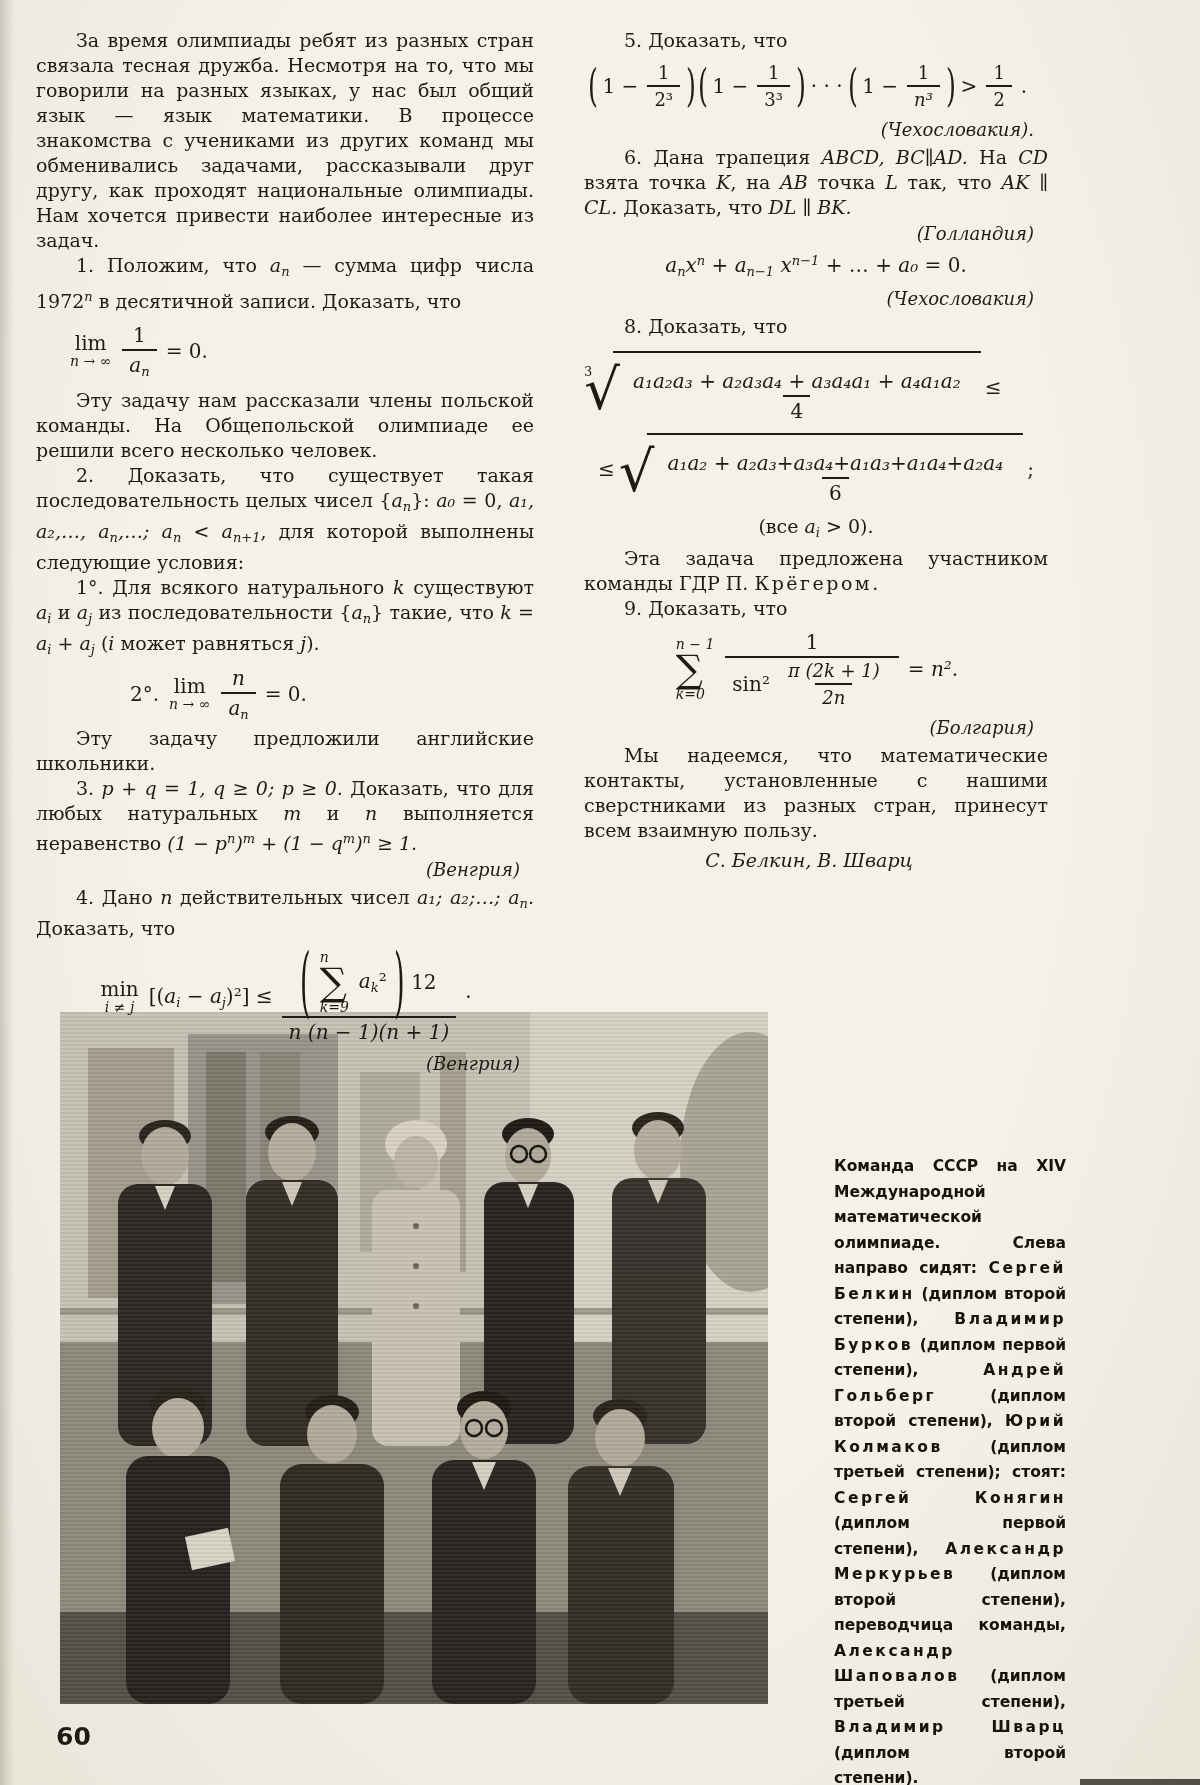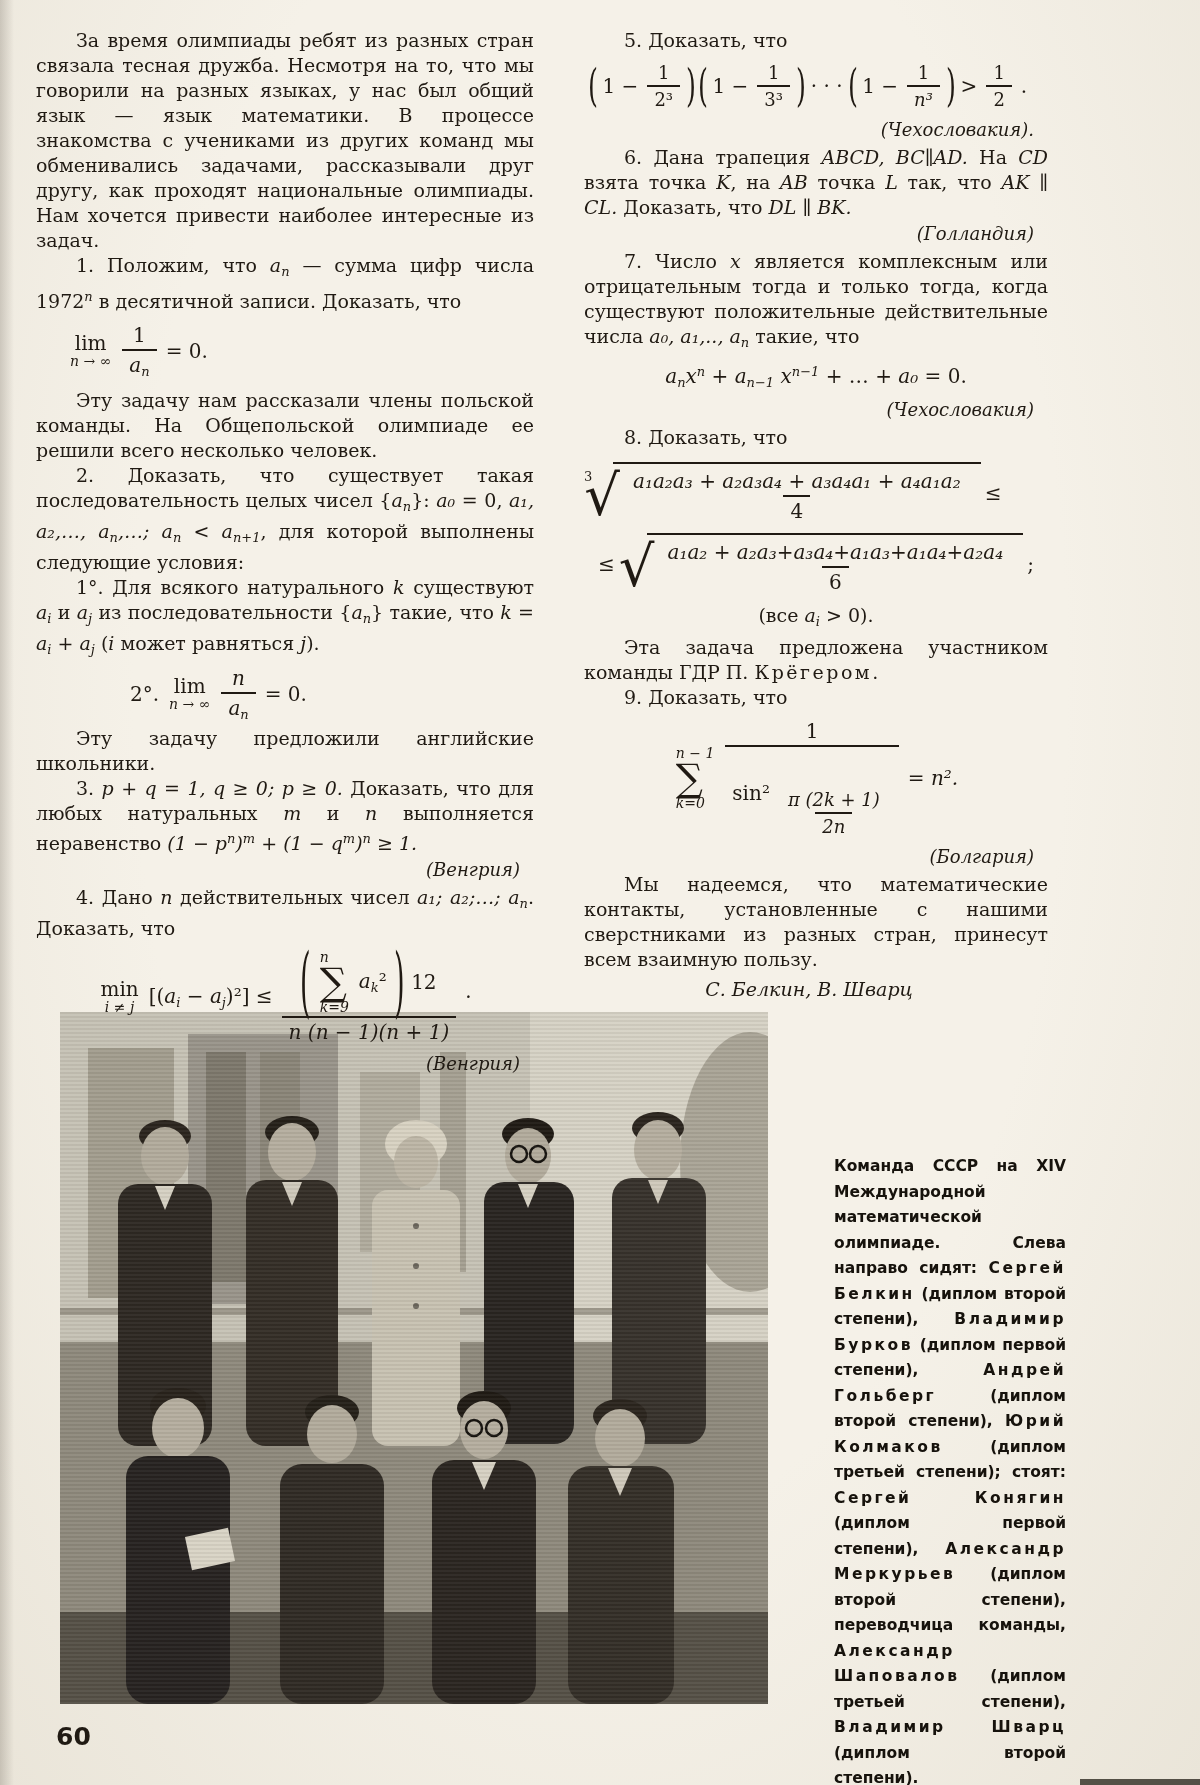--- a/index.html
+++ b/index.html
@@ -31,28 +31,28 @@
   .limwrap .sub{font-size:14px;font-style:italic;white-space:nowrap;}
   .sumwrap{display:inline-flex;flex-direction:column;align-items:flex-start;line-height:1;margin:0 6px;}
   .sumwrap .top,.sumwrap .bot{font-size:14px;font-style:italic;white-space:nowrap;}
   .sumwrap .op{font-size:38px;line-height:.95;font-style:normal;}
   .bigp{font-style:normal;display:inline-block;line-height:0;}
   .par2{font-size:30px;transform:scaleY(1.5) scaleX(.85);}
   .par3{font-size:32px;transform:scaleY(2.4) scaleX(.85);margin:0 2px;}
   .numrow{display:flex;align-items:center;padding:0 6px 5px;}
   .rad{font-style:normal;font-size:56px;line-height:0;margin-right:-7px;transform:translateY(3px);}
   .rootidx{font-size:13px;margin-right:-8px;transform:translateY(-16px);}
-  .radicand{display:inline-flex;align-items:center;border-top:2.5px solid #201a13;padding:5px 8px 0;}
+  .radicand{display:inline-flex;align-items:center;border-top:2.5px solid #201a13;padding:16px 8px 0;}
   .radicand .frac .num{font-style:italic;}
   .f8{flex-direction:column;align-items:flex-start;margin:12px 0 6px;}
   .f8 .radline{display:flex;align-items:center;}
   .f8 .l2{margin:10px 0 0 10px;}
   .f8 .cond{align-self:center;margin-top:10px;font-size:19px;}
   .denrow{display:flex;align-items:center;gap:6px;}
-  .frac .denrow .frac{font-size:18px;margin-bottom:0;margin-top:40px;}
+  .frac .denrow .frac{font-size:18px;margin-bottom:0;}
   .sig{font-size:19px;font-style:italic;text-align:center;margin-top:6px;padding-right:14px;}
   .photo{position:absolute;left:60px;top:1012px;width:708px;height:692px;background:#b7b3a7;}
   .photo svg{display:block;width:100%;height:100%;}
   .photo::after{content:"";position:absolute;inset:0;pointer-events:none;
     background:repeating-linear-gradient(0deg,rgba(255,255,255,.045) 0 2px,rgba(20,15,10,.05) 2px 4px);}
   .caption{position:absolute;left:834px;top:1154px;width:232px;
     font-family:"DejaVu Sans",sans-serif;font-weight:700;font-size:15.5px;line-height:25.5px;
     text-align:justify;color:#16120c;}
   .caption .sp{letter-spacing:2.5px;}
   .sp{letter-spacing:2.5px;}
@@ -230,21 +230,20 @@
       </span>
       <span class="m">.</span>
     </div>
 
     <div class="src">(Чехословакия).</div>
 
     <p class="body indent"><span>6. Дана трапеция </span><span class="i">ABCD, BC∥AD.</span><span> На </span><span class="i">CD</span><span> взята точка </span><span class="i">K</span><span>, на </span><span class="i">AB</span><span> точка </span><span class="i">L</span><span> так, что </span><span class="i">AK ∥ CL.</span><span> Доказать, что </span><span class="i">DL ∥ BK.</span></p>
 
     <div class="src">(Голландия)</div>
 
-    <p class="body indent"><span>7. Число </span><span class="i">x</span><span> является комплексным или отрицательным тогда и только тогда, когда существуют положительные действительные числа </span><span class="i">a₀, a₁,.., a</span><span class="isub">n</span><span> такие, что</span></p>
 
     <div class="formula">
       <span class="m"><span class="i">a</span><span class="isub">n</span><span class="i">x</span><span class="isup">n</span><span> + </span><span class="i">a</span><span class="isub">n−1</span><span class="i"> x</span><span class="isup">n−1</span><span> + … + </span><span class="i">a₀</span><span> = 0.</span></span>
     </div>
 
     <div class="src">(Чехословакия)</div>
 
     <p class="body indent"><span>8. Доказать, что</span></p>
 
     <div class="formula f8">

